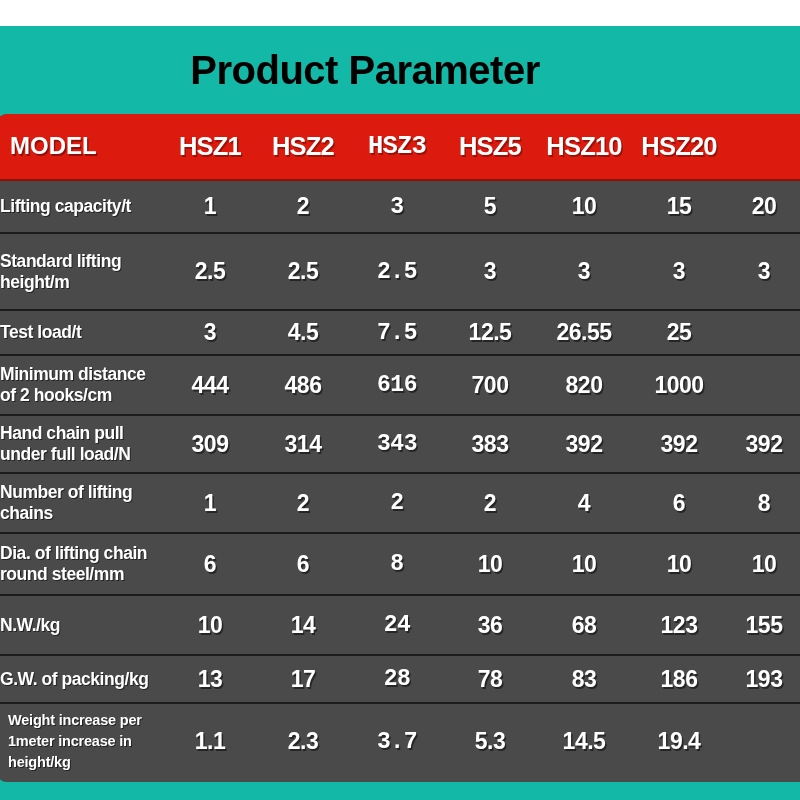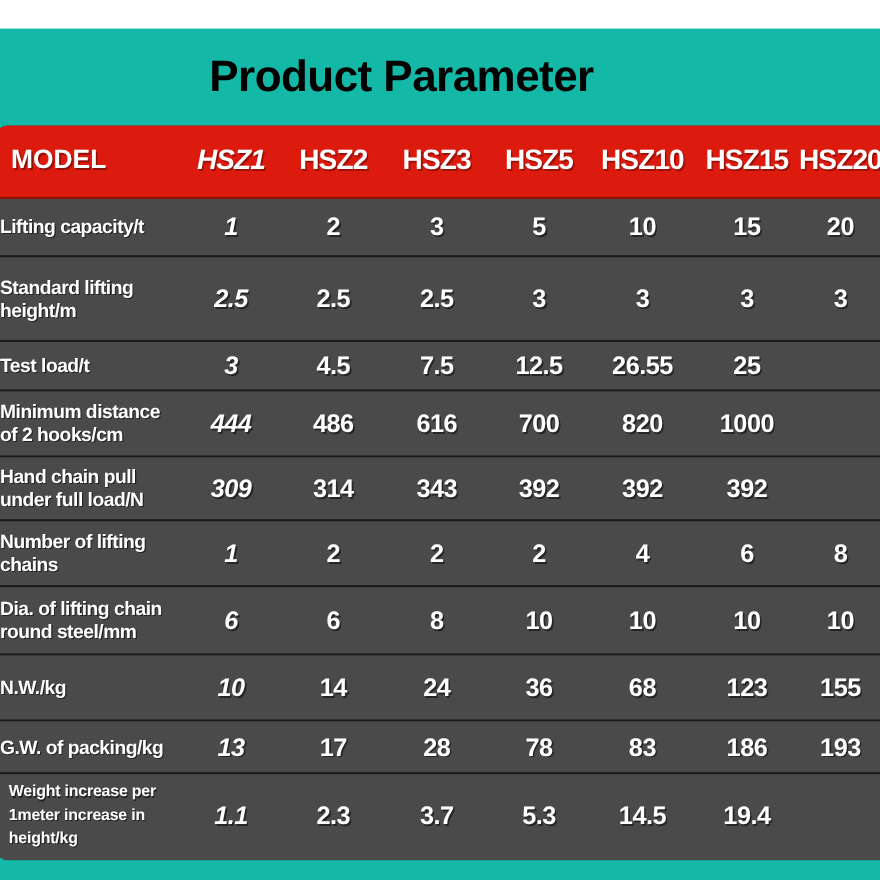--- a/index.html
+++ b/index.html
@@ -109,23 +109,23 @@
     box-sizing: border-box;
   }
 
   .cell-val.header-val {
     font-size: 25.5px;
     letter-spacing: -0.8px;
     text-shadow: 1.5px 1.5px 0 rgba(0,0,0,0.3);
   }
 
   
-  .row > .cell-val:nth-child(2) { flex: 0 0 92px; font-style: italic; }
+  .row > .cell-val:nth-child(2) { flex: 0 0 92px; }
   .row > .cell-val:nth-child(3) { flex: 0 0 94px; }
-  .row > .cell-val:nth-child(4) { flex: 0 0 94px; }
+  .row > .cell-val:nth-child(4) { flex: 0 0 94px; font-family: Liberation Mono, monospace; }
   .row > .cell-val:nth-child(5) { flex: 0 0 92px; }
   .row > .cell-val:nth-child(6) { flex: 0 0 96px; }
   .row > .cell-val:nth-child(7) { flex: 0 0 94px; }
   .row > .cell-val:nth-child(8) { flex: 1 1 auto; }
 </style>
 </head>
 <body>
 
 <div id="page">
 
@@ -133,21 +133,20 @@
 
   <div class="spec-table">
 
   <div class="row header-row" style="height: 67px;">
         <div class="cell-label header-label">MODEL</div>
         <div class="cell-val header-val">HSZ1</div>
         <div class="cell-val header-val">HSZ2</div>
         <div class="cell-val header-val">HSZ3</div>
         <div class="cell-val header-val">HSZ5</div>
         <div class="cell-val header-val">HSZ10</div>
-        <div class="cell-val header-val">HSZ15</div>
         <div class="cell-val header-val">HSZ20</div>
       </div>
       <div class="row" style="height: 53px;">
         <div class="cell-label">Lifting capacity/t</div>
         <div class="cell-val">1</div>
         <div class="cell-val">2</div>
         <div class="cell-val">3</div>
         <div class="cell-val">5</div>
         <div class="cell-val">10</div>
         <div class="cell-val">15</div>
@@ -179,20 +178,21 @@
         <div class="cell-val">616</div>
         <div class="cell-val">700</div>
         <div class="cell-val">820</div>
         <div class="cell-val">1000</div>
       </div>
       <div class="row" style="height: 58px;">
         <div class="cell-label">Hand chain pull under full load/N</div>
         <div class="cell-val">309</div>
         <div class="cell-val">314</div>
         <div class="cell-val">343</div>
+        <div class="cell-val">383</div>
         <div class="cell-val">392</div>
         <div class="cell-val">392</div>
         <div class="cell-val">392</div>
       </div>
       <div class="row" style="height: 60px;">
         <div class="cell-label">Number of lifting chains</div>
         <div class="cell-val">1</div>
         <div class="cell-val">2</div>
         <div class="cell-val">2</div>
         <div class="cell-val">2</div>

